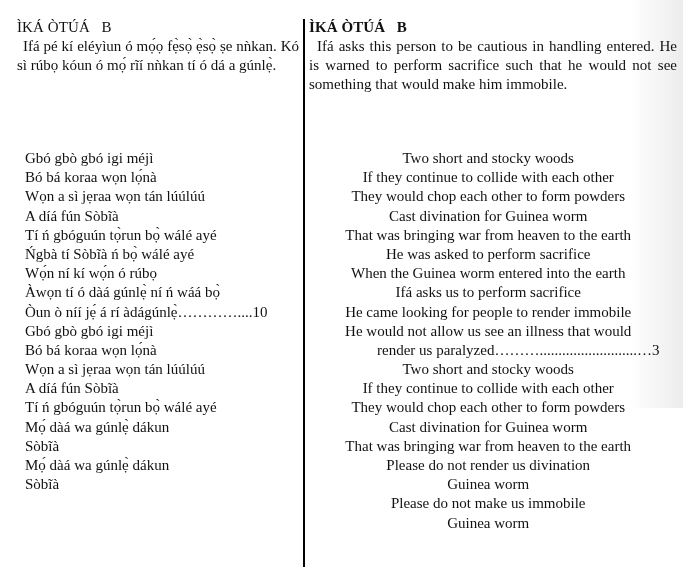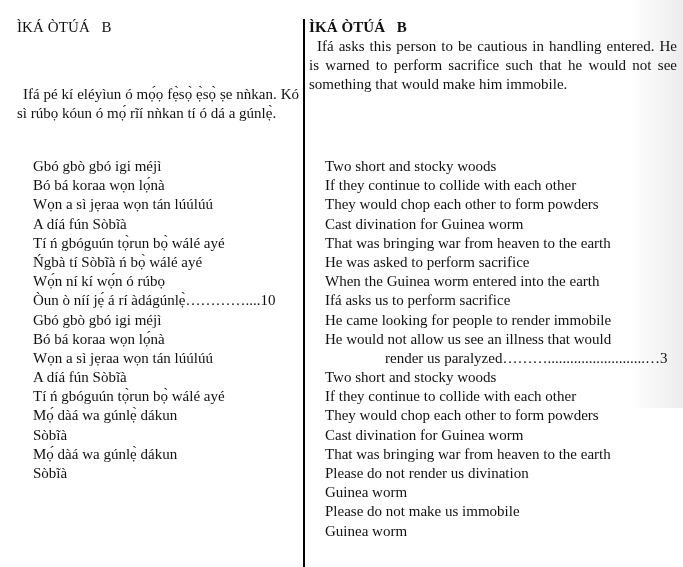--- a/index.html
+++ b/index.html
@@ -44,32 +44,32 @@
     letter-spacing: 0.1px;
   }
   .heading.bold { font-weight: bold; }
   .summary {
     font-size: 15px;
     line-height: 19px;
     text-align: justify;
     text-indent: 6px;
     margin: 0;
   }
-  .summary.left { text-indent: 6px; width: 282px; margin-top: 48px; }
+  .summary.left { text-indent: 6px; width: 282px; }
   .summary.right { text-indent: 8px; width: 368px; }
 
   .verse {
     position: absolute;
     top: 141px;
-    margin: 16px;
+    margin: 8px;
     padding: 0;
     list-style: none;
   }
   .verse-left { left: 17px; }
-  .verse-right { left: 309px; }
+  .verse-right { left: 309px; text-align: center; }
   .verse li {
     font-size: 15px;
     line-height: 19.2px;
     white-space: pre;
     height: 19.2px;
   }
   .verse li.indent {
     padding-left: 60px;
   }
 </style>
@@ -91,20 +91,21 @@
   </div>
 
   <ul class="verse verse-left">
     <li>Gbó gbò gbó igi méjì</li>
     <li>Bó bá koraa wọn lọ́nà</li>
     <li>Wọn a sì jẹraa wọn tán lúúlúú</li>
     <li>A díá fún Sòbĩà</li>
     <li>Tí ń gbóguún tọ̀run bọ̀ wálé ayé</li>
     <li>Ńgbà tí Sòbĩà ń bọ̀ wálé ayé</li>
     <li>Wọ́n ní kí wọ́n ó rúbọ</li>
+    <li>Àwọn tí ó dàá gúnlẹ̀ ní ń wáá bọ̀</li>
     <li>Òun ò níí jẹ́ á rí àdágúnlẹ̀…………....10</li>
     <li>Gbó gbò gbó igi méjì</li>
     <li>Bó bá koraa wọn lọ́nà</li>
     <li>Wọn a sì jẹraa wọn tán lúúlúú</li>
     <li>A díá fún Sòbĩà</li>
     <li>Tí ń gbóguún tọ̀run bọ̀ wálé ayé</li>
     <li>Mọ́ dàá wa gúnlẹ̀ dákun</li>
     <li>Sòbĩà</li>
     <li>Mọ́ dàá wa gúnlẹ̀ dákun</li>
     <li>Sòbĩà</li>

